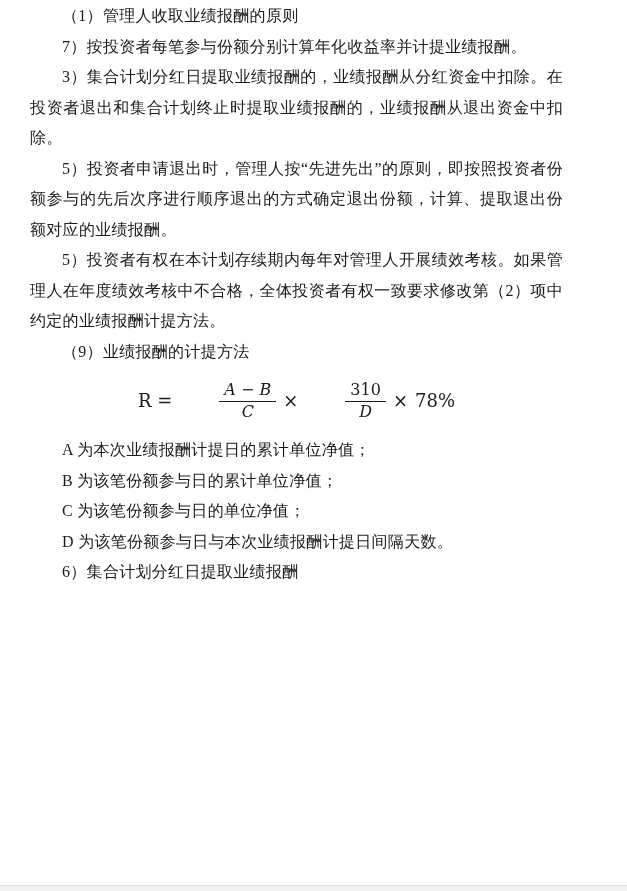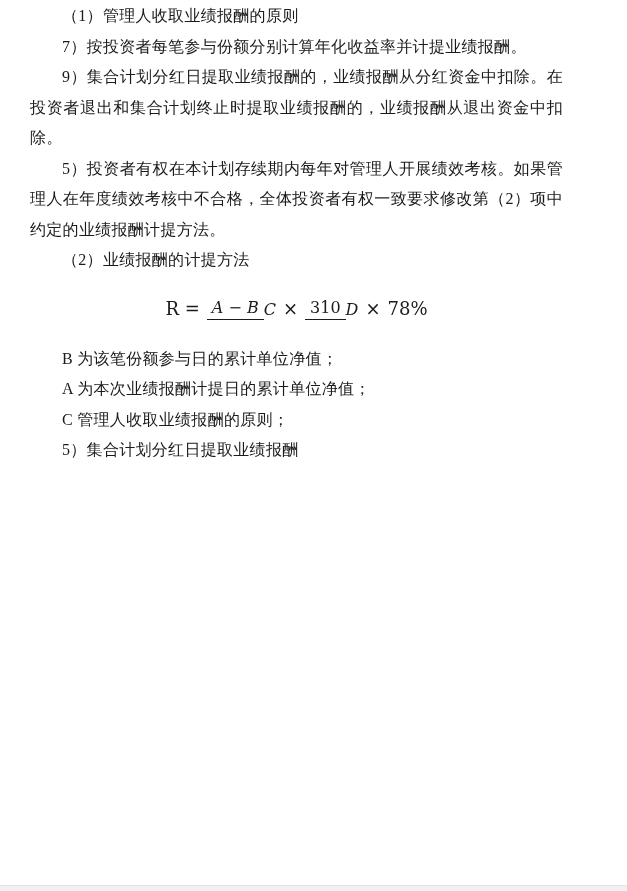--- a/index.html
+++ b/index.html
@@ -39,25 +39,26 @@
     align-items: center;
     justify-content: center;
     gap: 7px;
     font-size: 18px;
     letter-spacing: 0;
     font-family: "DejaVu Serif", "Liberation Serif", serif;
   }
   .f-lhs { font-style: normal; }
   .frac {
     display: inline-flex;
-    flex-direction: row;
+    flex-direction: column;
     align-items: center;
     vertical-align: middle;
     line-height: 1.15;
     font-size: 16px;
+    margin-left: 40px;
   }
   .frac .num {
     border-bottom: 1.4px solid #1b1b1b;
     padding: 0 5px 1px 5px;
   }
   .frac .den { padding-top: 1px; }
   .it { font-style: italic; }
   .f-op { font-style: normal; }
   .f-tail { font-style: normal; }
   
@@ -70,38 +71,40 @@
     background: #f1f1f1;
     border-top: 1px solid #e3e3e3;
   }
 </style>
 </head>
 <body>
 
 <div class="doc">
   <p class="para heading">（1）管理人收取业绩报酬的原则</p>
   <p class="para">7）按投资者每笔参与份额分别计算年化收益率并计提业绩报酬。</p>
-  <p class="para">9）集合计划分红日提取业绩报酬的，业绩报酬从分红资金中扣除。在投资者退出和集合计划终止时提取业绩报酬的，业绩报酬从退出资金中扣除。</p>
+  <p class="para">3）集合计划分红日提取业绩报酬的，业绩报酬从分红资金中扣除。在投资者退出和集合计划终止时提取业绩报酬的，业绩报酬从退出资金中扣除。</p>
+  <p class="para">5）投资者申请退出时，管理人按“先进先出”的原则，即按照投资者份额参与的先后次序进行顺序退出的方式确定退出份额，计算、提取退出份额对应的业绩报酬。</p>
   <p class="para">5）投资者有权在本计划存续期内每年对管理人开展绩效考核。如果管理人在年度绩效考核中不合格，全体投资者有权一致要求修改第（2）项中约定的业绩报酬计提方法。</p>
-  <p class="para heading">（2）业绩报酬的计提方法</p>
+  <p class="para heading">（9）业绩报酬的计提方法</p>
 
   <div class="formula">
     <span class="f-lhs">R =</span>
     <span class="frac">
       <span class="num it">A − B</span>
       <span class="den it">C</span>
     </span>
     <span class="f-op">×</span>
     <span class="frac">
       <span class="num">310</span>
       <span class="den it">D</span>
     </span>
     <span class="f-op">×</span>
     <span class="f-tail">78%</span>
   </div>
 
+  <p class="para">A 为本次业绩报酬计提日的累计单位净值；</p>
   <p class="para">B 为该笔份额参与日的累计单位净值；</p>
-  <p class="para">A 为本次业绩报酬计提日的累计单位净值；</p>
-  <p class="para">C 管理人收取业绩报酬的原则；</p>
-  <p class="para">5）集合计划分红日提取业绩报酬</p>
+  <p class="para">C 为该笔份额参与日的单位净值；</p>
+  <p class="para">D 为该笔份额参与日与本次业绩报酬计提日间隔天数。</p>
+  <p class="para">6）集合计划分红日提取业绩报酬</p>
 </div>
 
 <div class="bottom-strip"></div>
 
 </body></html>

